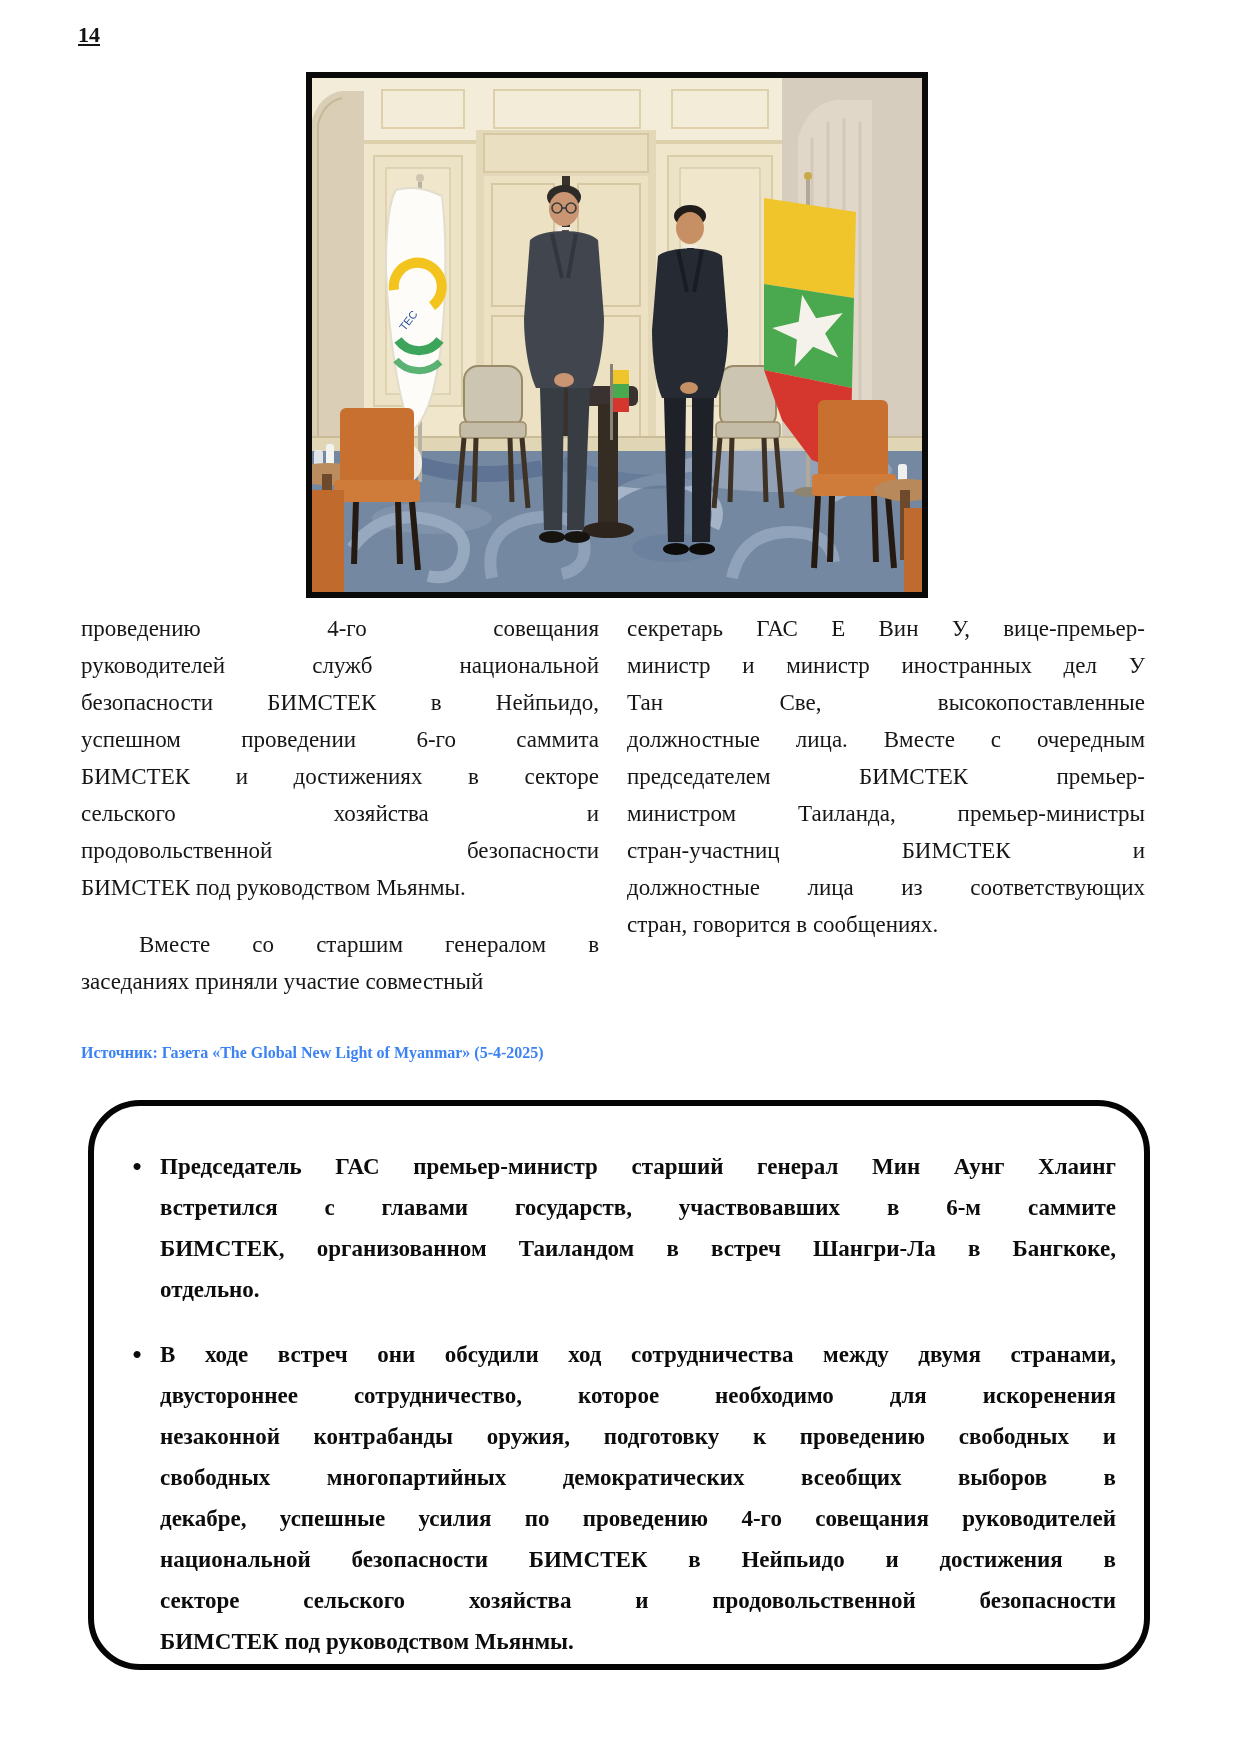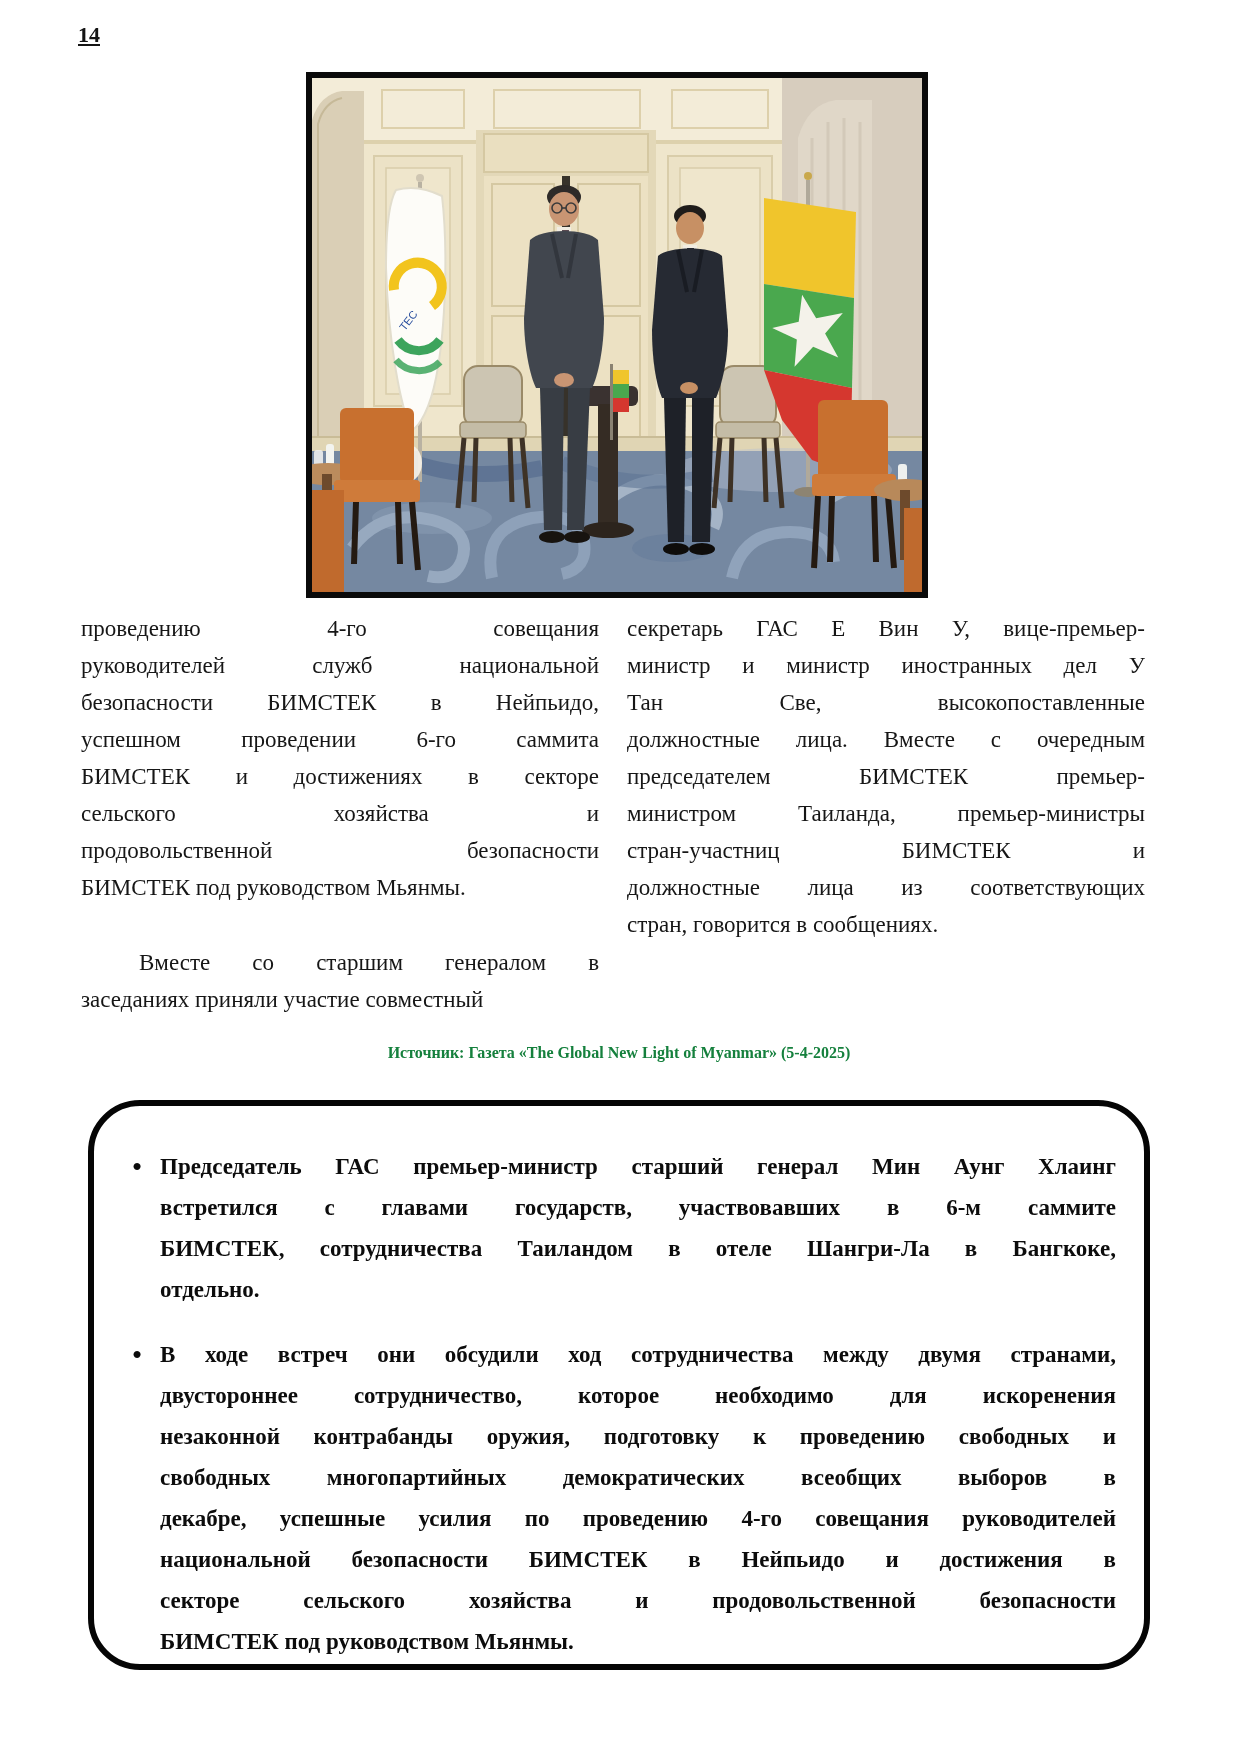--- a/index.html
+++ b/index.html
@@ -19,25 +19,25 @@
   .photo-frame svg{display:block;width:610px;height:514px;}
 
   .columns{position:absolute;left:81px;top:610px;width:1076px;display:flex;gap:28px;}
   .col{width:518px;}
   .tline{
     font-size:23px;line-height:37px;color:#161616;
     text-align:justify;text-align-last:justify;-moz-text-align-last:justify;
   }
   .tline.last{text-align-last:left;-moz-text-align-last:left;}
   .tline.indent{text-indent:58px;}
-  .para2{margin-top:38px;font-family:Liberation Serif, serif;}
+  .para2{margin-top:20px;font-family:Liberation Serif, serif;}
 
   .source-line{
     position:absolute;left:81px;top:1044px;width:1076px;
-    text-align:center;font-size:16px;font-weight:bold;color:#15803d;
+    text-align:left;font-size:16px;font-weight:bold;color:#3b82f6;
   }
 
   .callout{
     position:absolute;left:88px;top:1100px;width:1062px;height:570px;
     box-sizing:border-box;border:6px solid #050505;border-radius:52px;
     padding:40px 28px 0 20px;background:#ffffff;
   }
   .bullet{display:flex;margin-bottom:24px;}
   .bullet-marker{flex:0 0 46px;width:46px;text-align:center;font-size:26px;font-weight:bold;line-height:41px;color:#0b0b0b;}
   .bullet-text{flex:1;min-width:0;}
@@ -236,21 +236,21 @@
   </div>
 
   <div class="source-line">Источник: Газета «The Global New Light of Myanmar» (5-4-2025)</div>
 
   <div class="callout">
     <div class="bullet">
       <div class="bullet-marker">•</div>
       <div class="bullet-text">
         <div class="bline">Председатель ГАС премьер-министр старший генерал Мин Аунг Хлаинг</div>
         <div class="bline">встретился с главами государств, участвовавших в 6-м саммите</div>
-        <div class="bline">БИМСТЕК, сотрудничества Таиландом в отеле Шангри-Ла в Бангкоке,</div>
+        <div class="bline">БИМСТЕК, организованном Таиландом в встреч Шангри-Ла в Бангкоке,</div>
         <div class="bline last">отдельно.</div>
       </div>
     </div>
     <div class="bullet">
       <div class="bullet-marker">•</div>
       <div class="bullet-text">
         <div class="bline">В ходе встреч они обсудили ход сотрудничества между двумя странами,</div>
         <div class="bline">двустороннее сотрудничество, которое необходимо для искоренения</div>
         <div class="bline">незаконной контрабанды оружия, подготовку к проведению свободных и</div>
         <div class="bline">свободных многопартийных демократических всеобщих выборов в</div>

